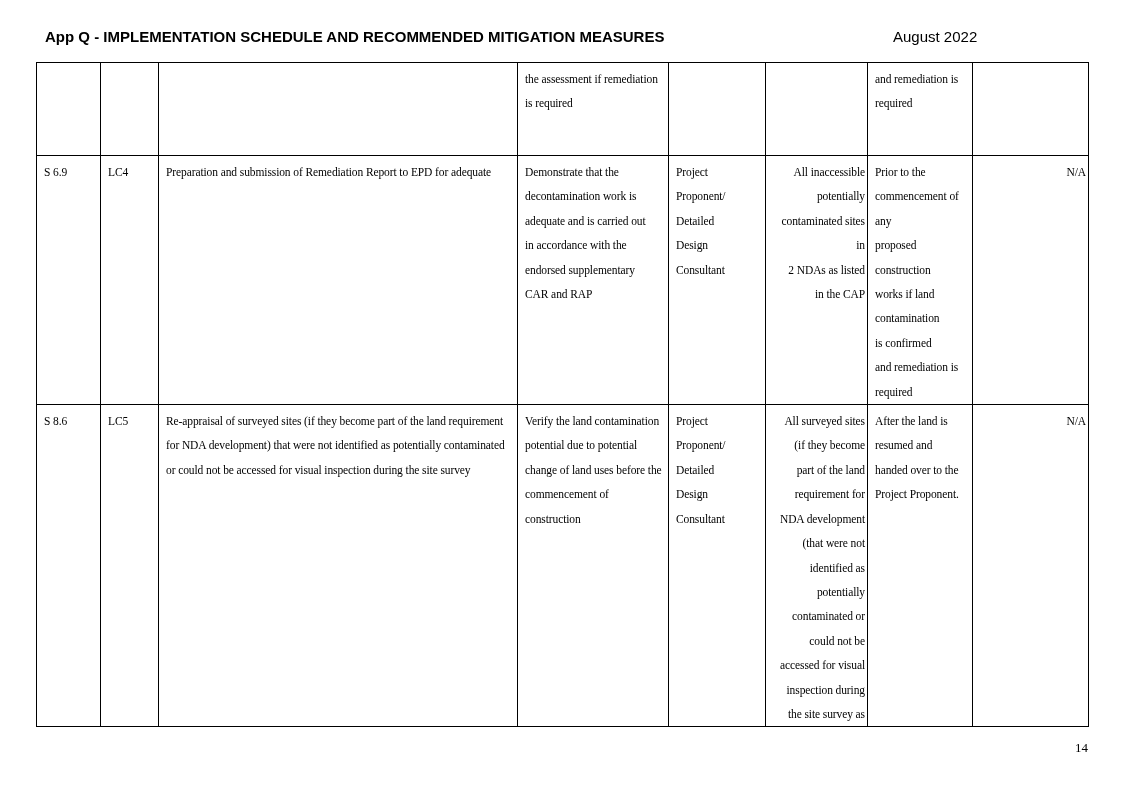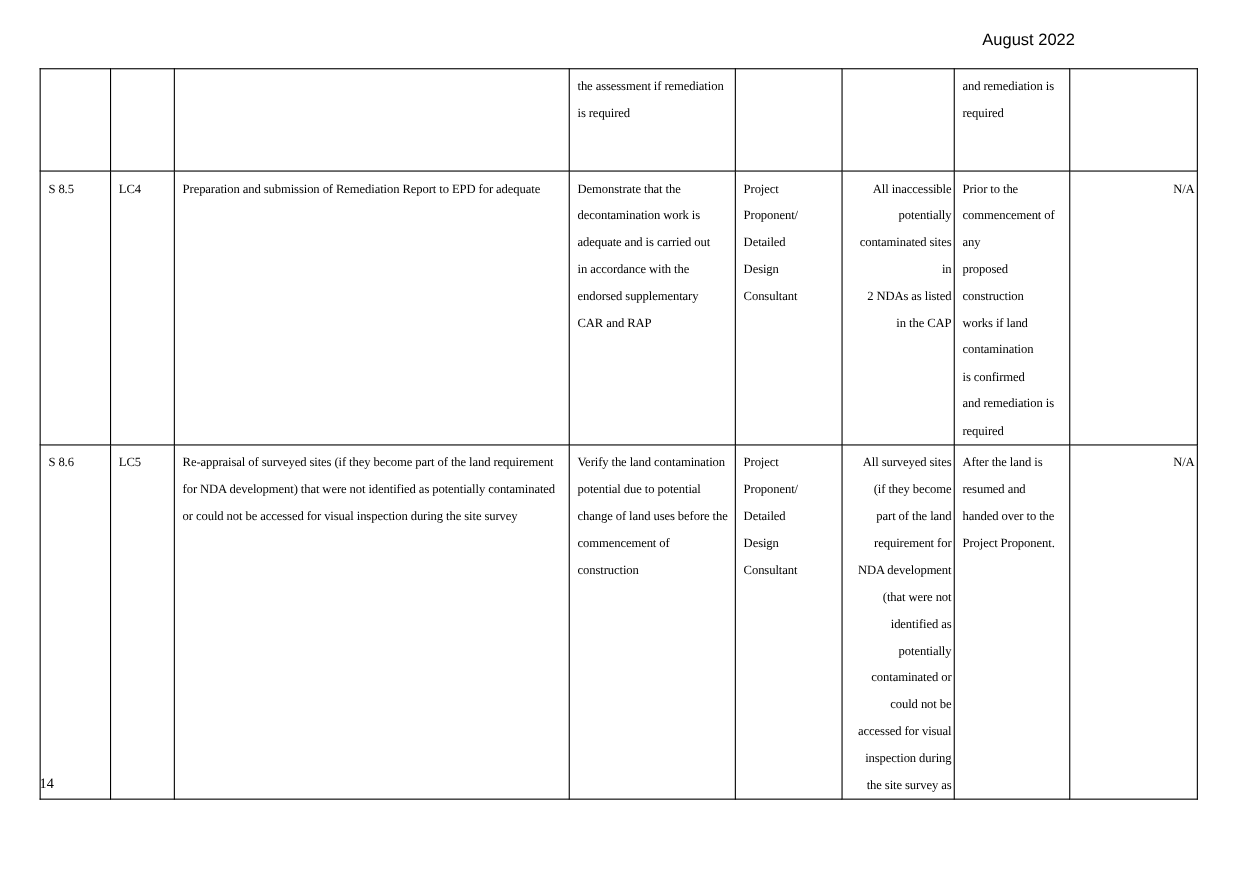--- a/index.html
+++ b/index.html
@@ -55,31 +55,32 @@
     text-align: right;
     padding-left: 2px;
     padding-right: 2px;
   }
   tr.row-0 { height: 93px; }
   tr.row-1 { height: 245px; }
   tr.row-2 { height: 312px; font-family: Liberation Serif, serif; }
   .page-number {
     position: absolute;
     left: 36px;
-    top: 704px;
+    top: 740px;
     width: 1052px;
-    text-align: left;
+    text-align: right;
     font-size: 13px;
   }
 </style>
 </head>
 <body>
 
 <div class="page">
 
+  <div class="doc-title">App Q - IMPLEMENTATION SCHEDULE AND RECOMMENDED MITIGATION MEASURES</div>
   <div class="doc-date">August 2022</div>
 
   <table class="schedule-table">
     <colgroup>
       <col style="width:64px">
       <col style="width:58px">
       <col style="width:359px">
       <col style="width:151px">
       <col style="width:97px">
       <col style="width:102px">
@@ -93,21 +94,21 @@
         <td></td>
         <td>the assessment if remediation
 is required</td>
         <td></td>
         <td class="center"></td>
         <td>and remediation is
 required</td>
         <td class="center"></td>
       </tr>
       <tr class="row-1">
-        <td>S 8.5</td>
+        <td>S 6.9</td>
         <td>LC4</td>
         <td>Preparation and submission of Remediation Report to EPD for adequate</td>
         <td>Demonstrate that the
 decontamination work is
 adequate and is carried out
 in accordance with the
 endorsed supplementary
 CAR and RAP</td>
         <td>Project
 Proponent/

